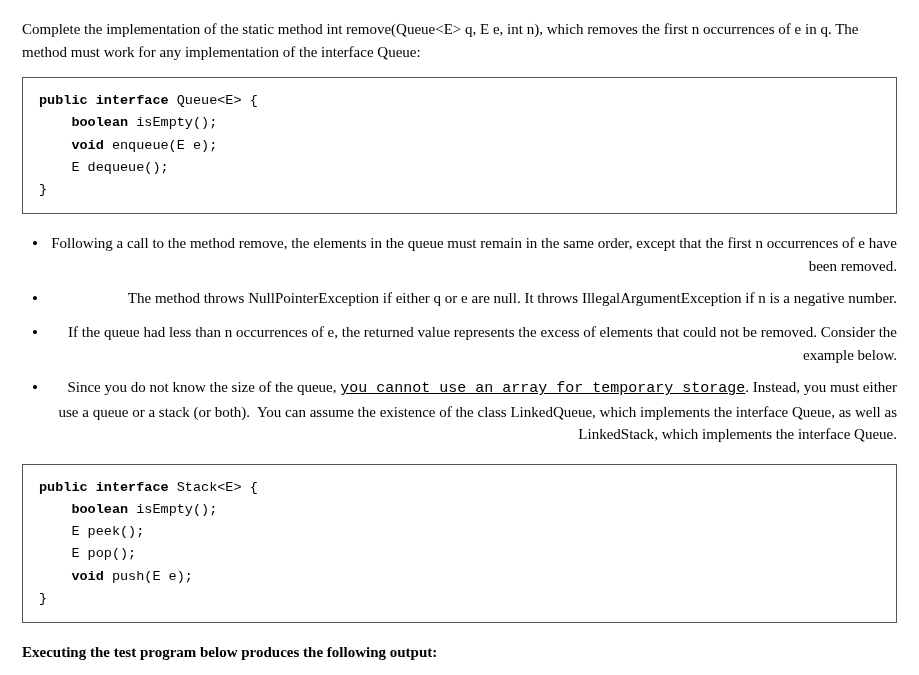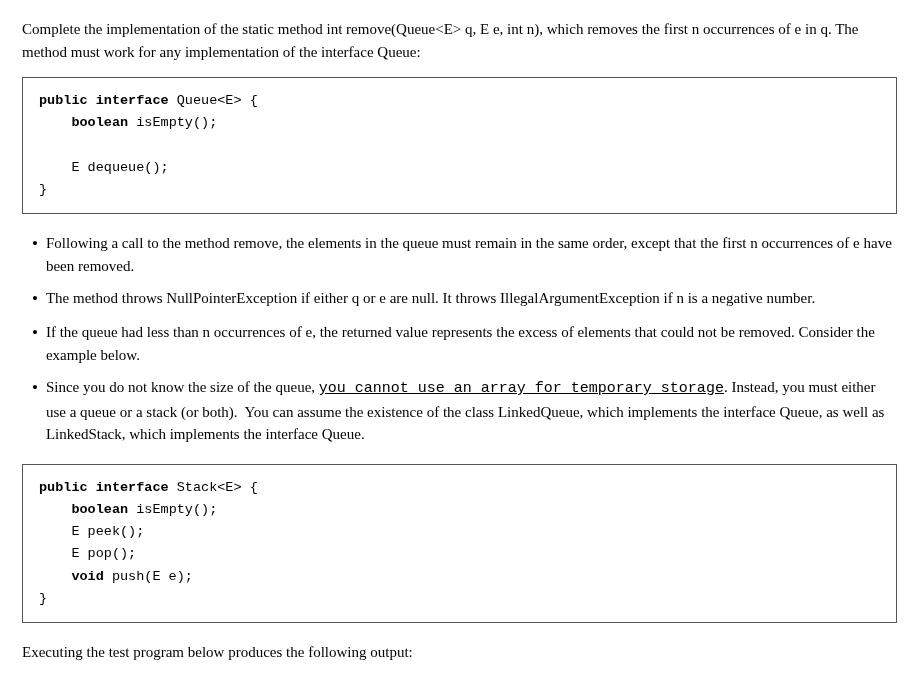--- a/index.html
+++ b/index.html
@@ -38,48 +38,50 @@
       line-height: 1.5;
     }
     .bullet-list li .bullet {
       margin-right: 8px;
       font-size: 17px;
       line-height: 1.4;
       flex-shrink: 0;
     }
     .bullet-list li .text {
       flex: 1;
+      text-align: right;
     }
     .output-section {
       margin-top: 4px;
     }
     .output-label {
       margin-bottom: 8px;
       line-height: 1.5;
+      font-weight: bold;
     }
     .output-code {
       font-family: "Courier New", Courier, monospace;
       font-size: 13.5px;
       line-height: 1.7;
     }
     b { font-weight: normal; }
     u { text-decoration: underline; font-family: Liberation Mono, monospace; }
   </style>
 </head>
 <body>
 
 <p class="intro-text">
   Complete the implementation of the static method <b>int remove(Queue&lt;E&gt; q, E e, int n)</b>, which removes the first <b>n</b> occurrences
   of <b>e</b> in <b>q</b>. The method must work for any implementation of the interface <b>Queue</b>:
 </p>
 
 <div class="code-block">
   <span class="kw">public interface</span> <span>Queue&lt;E&gt; {</span><br>
   <span>&nbsp;&nbsp;&nbsp;&nbsp;<span class="kw">boolean</span> isEmpty();</span><br>
-  <br>
+  <span>&nbsp;&nbsp;&nbsp;&nbsp;<span class="kw">void</span> enqueue(E e);</span><br>
   <span>&nbsp;&nbsp;&nbsp;&nbsp;E dequeue();</span><br>
   <span>}</span>
 </div>
 
 <ul class="bullet-list">
   <li>
     <span class="bullet">•</span>
     <span class="text">Following a call to the method <b>remove</b>, the elements in the queue must remain in the same order, except that the first <b>n</b> occurrences of <b>e</b> have been removed.</span>
   </li>
   <li>

